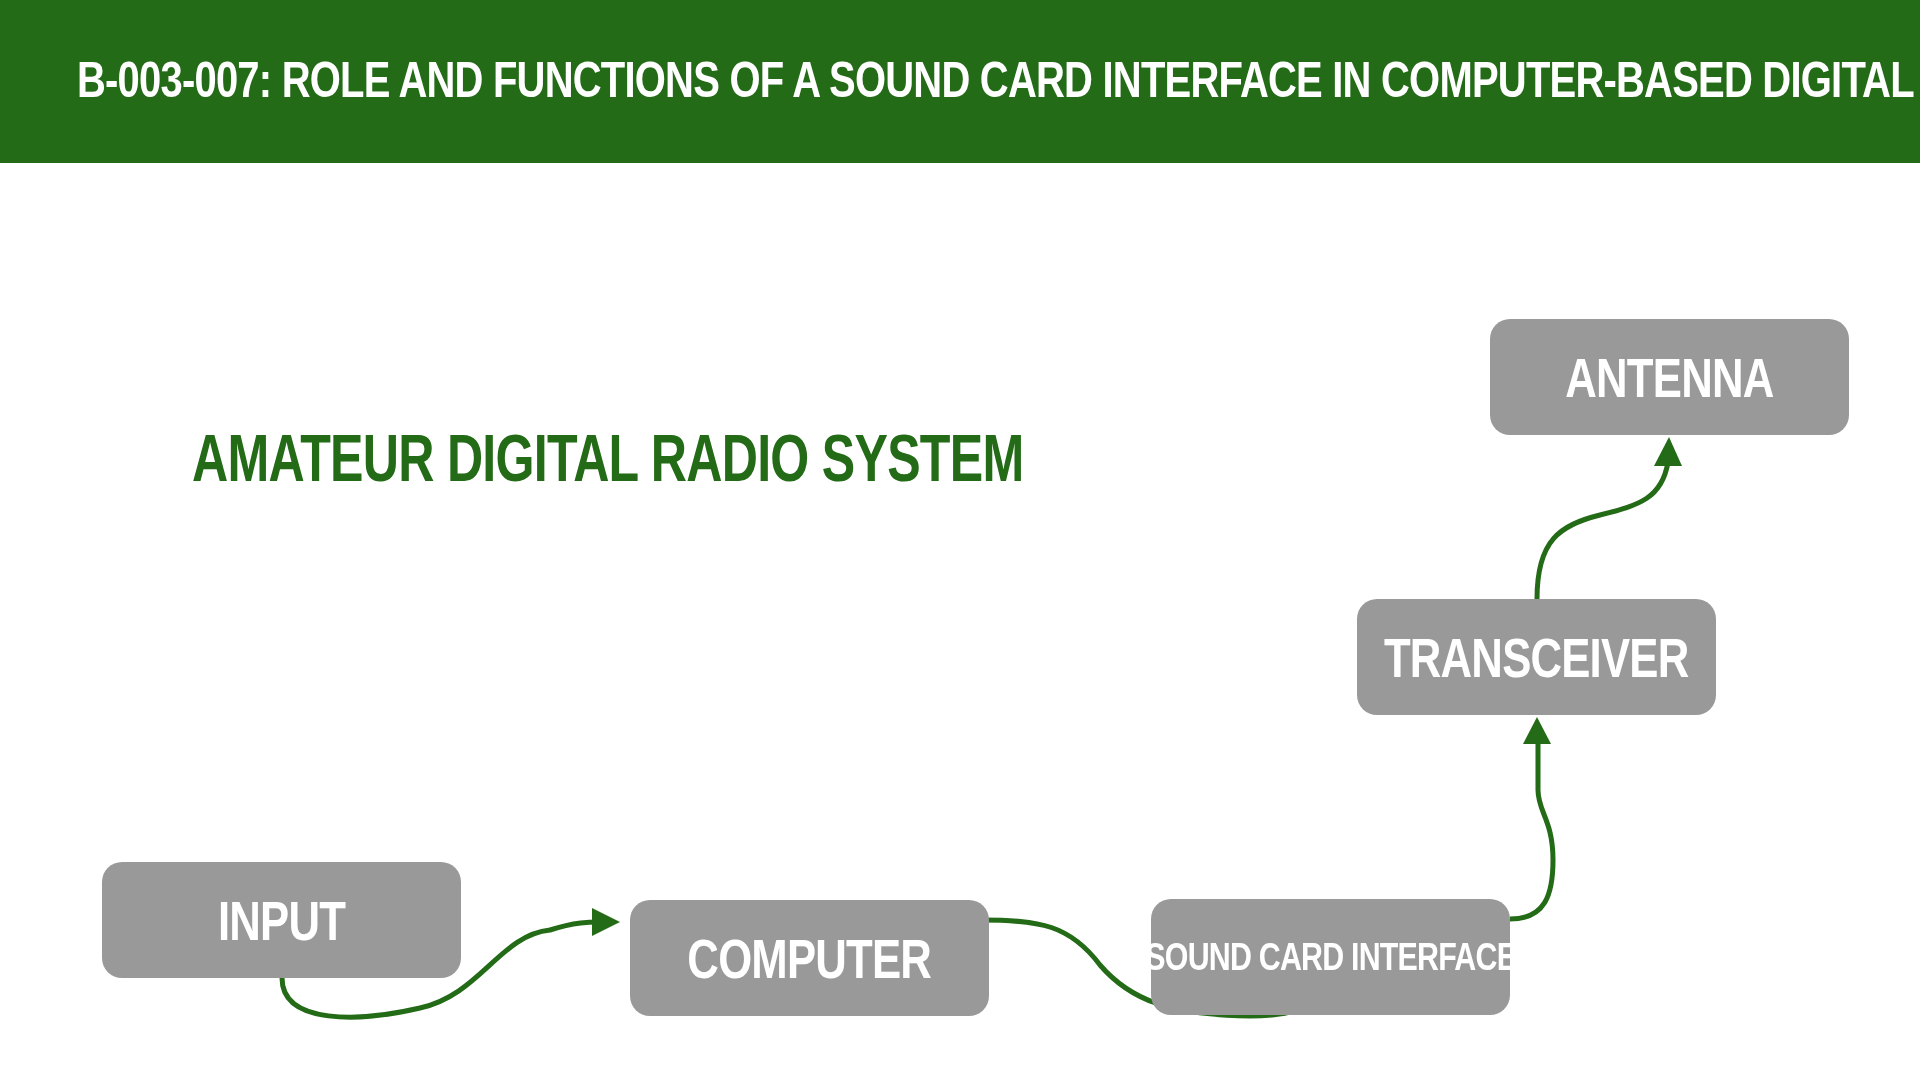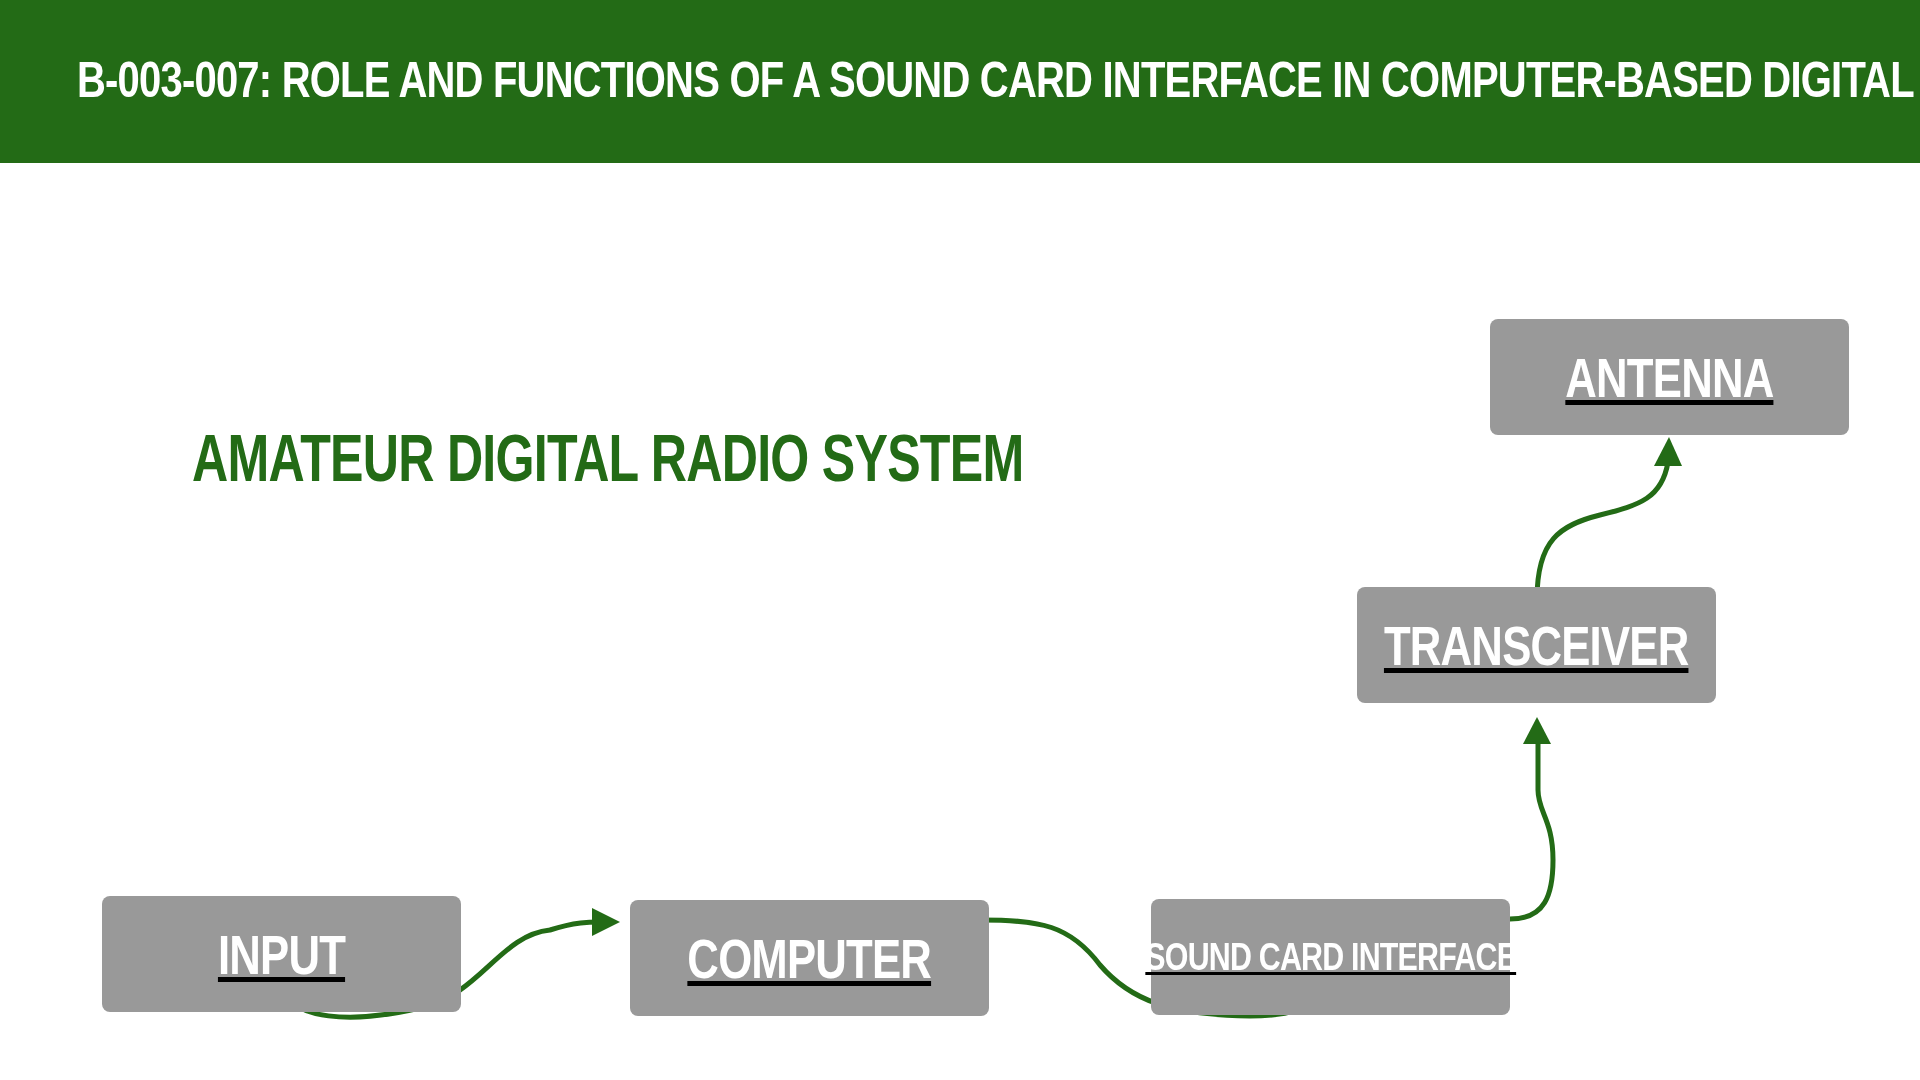--- a/index.html
+++ b/index.html
@@ -5,22 +5,22 @@
   html, body { margin:0; padding:0; }
   body { width:1920px; height:1080px; background:#ffffff; position:relative; overflow:hidden;
          font-family:"Liberation Sans", sans-serif; }
   .header { position:absolute; left:0; top:0; width:1920px; height:163px; background:#236b16; }
   .header-title { position:absolute; left:77px; top:48px; color:#ffffff; font-family:"Liberation Sans", sans-serif;
          font-weight:bold; font-size:50px; line-height:64px; letter-spacing:-1px; white-space:nowrap;
          transform:scaleX(0.80); transform-origin:left center; }
   .subtitle { position:absolute; left:192px; top:418px; color:#236b16; font-family:"Liberation Sans", sans-serif;
          font-weight:bold; font-size:66px; line-height:80px; white-space:nowrap; letter-spacing:-1px;
          transform:scaleX(0.76); transform-origin:left center; }
-  .node { position:absolute; width:359px; height:116px; background:#999999; border-radius:8px;
-          display:flex; align-items:center; justify-content:center;text-decoration:underline; }
+  .node { position:absolute; width:359px; height:116px; background:#999999; border-radius:20px;
+          display:flex; align-items:center; justify-content:center; }
   .node span { color:#ffffff; font-family:"Liberation Sans", sans-serif; font-weight:bold; font-size:56px;
           white-space:nowrap; display:inline-block; transform:scaleX(0.78); letter-spacing:-1px; }
   .node.small span { font-size:38px; transform:scaleX(0.80); }
   svg.arrows { position:absolute; left:0; top:0; }
 </style>
 </head>
 <body>
 
 <div class="header">
   <div class="header-title">B-003-007: ROLE AND FUNCTIONS OF A SOUND CARD INTERFACE IN COMPUTER-BASED DIGITAL MODES</div>
@@ -40,27 +40,27 @@
   <path d="M 981 920 C 1040 920, 1070 925, 1100 965 C 1130 1000, 1170 1015, 1250 1016 C 1295 1016, 1310 1005, 1320 998" fill="none" stroke="#236b16" stroke-width="5"></path>
   <polygon points="1329,980 1305,1000 1329,1012" fill="#236b16"></polygon>
 
   <path d="M 1510 919 C 1545 919, 1553 895, 1553 860 C 1553 820, 1538 812, 1538 790 L 1538 742" fill="none" stroke="#236b16" stroke-width="5"></path>
   <polygon points="1537,717 1523,744 1551,744" fill="#236b16"></polygon>
 
   <path d="M 1537 599 C 1537 540, 1560 525, 1600 515 C 1640 505, 1662 498, 1668 462" fill="none" stroke="#236b16" stroke-width="5"></path>
   <polygon points="1669,437 1654,466 1682,466" fill="#236b16"></polygon>
 </svg>
 
-<div class="node" style="left:102px; top:862px;margin-top:34px;">
+<div class="node" style="left:102px; top:862px;">
   <span>INPUT</span>
 </div>
 <div class="node" style="left:622px; top:900px;margin-left:8px;">
   <span>COMPUTER</span>
 </div>
 <div class="node small" style="left:1151px; top:899px;">
   <span>SOUND CARD INTERFACE</span>
 </div>
-<div class="node" style="left:1357px; top:587px;">
+<div class="node" style="left:1357px; top:599px;">
   <span>TRANSCEIVER</span>
 </div>
 <div class="node" style="left:1490px; top:319px;">
   <span>ANTENNA</span>
 </div>
 
 </body></html>

